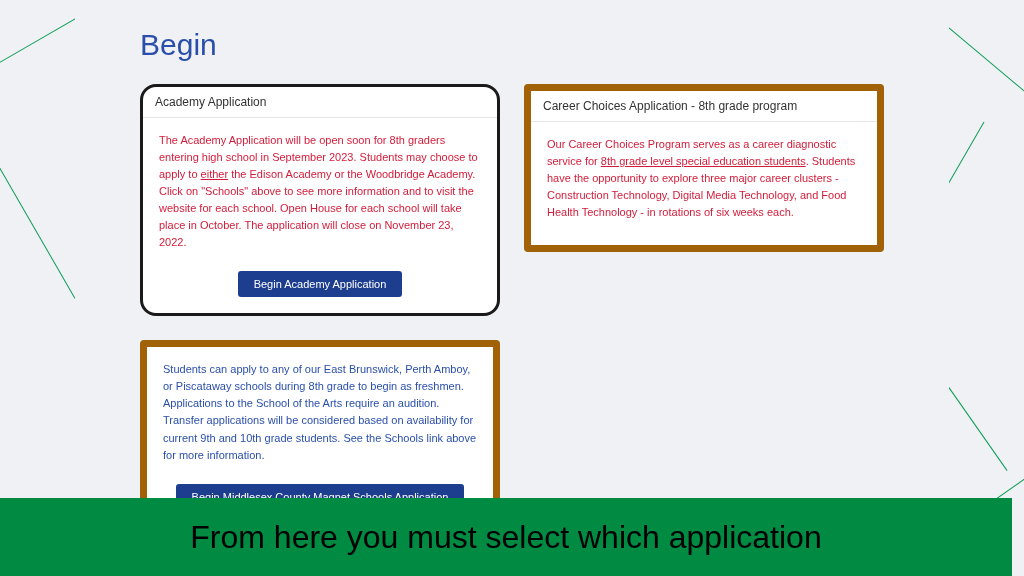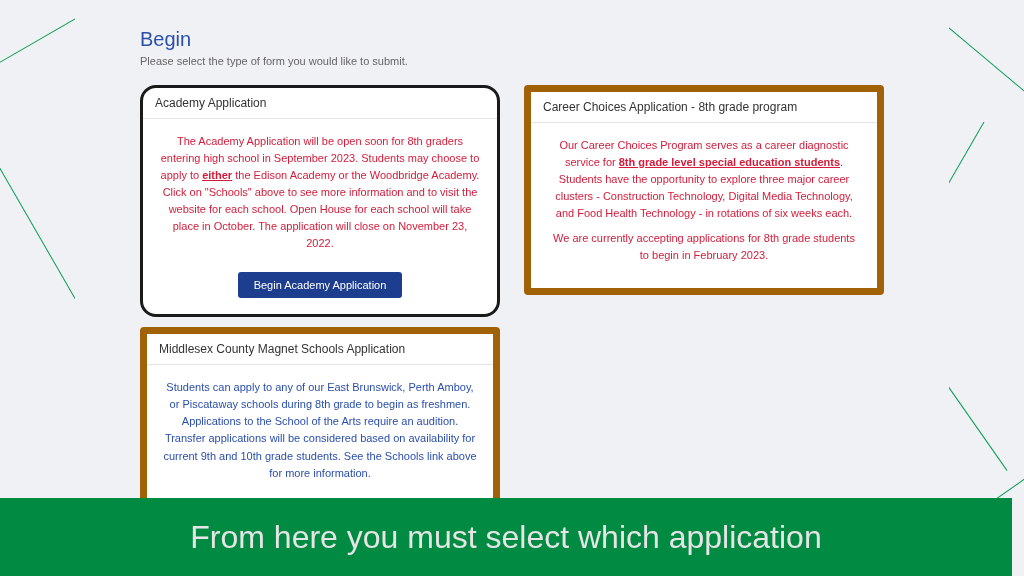--- a/index.html
+++ b/index.html
@@ -23,33 +23,33 @@
     top: 0;
     bottom: 0;
     background: #f0f1f5;
     padding: 0 0;
   }
   .header {
     padding: 28px 65px 6px 65px;
   }
   .page-title {
     color: #2a4fab;
-    font-size: 20px;
+    font-size: 30px;
     font-weight: 400;
     margin-bottom: 4px;
   }
   .page-subtitle {
     color: #666;
     font-size: 11px;
   }
   .cards-grid {
     padding: 12px 65px 0 65px;
     display: grid;
     grid-template-columns: 1fr 1fr;
-    gap: 10px 24px;
+    gap: 24px 24px;
     align-items: start;
   }
   .card {
     background: #fff;
     border: 7px solid #a16207;
     border-radius: 4px;
     position: relative;
   }
   .card.highlighted {
     border: 3px solid #1a1a1a;
@@ -62,45 +62,44 @@
     font-size: 12px;
     font-weight: 400;
   }
   .card-body {
     padding: 14px 16px 16px 16px;
     font-size: 11px;
     line-height: 1.55;
   }
   .card-body .desc {
     margin-bottom: 8px;
-    text-align: center;
   }
   .red { color: #d31c3a; }
   .blue { color: #2a4fab; }
-  .underline { text-decoration: underline; font-weight: bold; }
+  .underline { text-decoration: underline; }
   .card-actions {
     text-align: center;
     padding-top: 12px;
   }
   .btn {
     display: inline-block;
     background: #1d3d8f;
     color: #fff;
     font-size: 11px;
     padding: 7px 16px;
     border: none;
     border-radius: 3px;
     cursor: pointer;
   }
   .caption-bar {
     position: absolute;
     left: 0; right: 12px; bottom: 0;
     height: 78px;
     background: #008a42;
-    color: #e5e5e5;
+    color: #000000;
     display: flex;
     align-items: center;
     justify-content: center;
     font-size: 32px;
     font-weight: 400;
   }
   
   .gline {
     position: absolute;
     background: #0a9e53;
@@ -124,21 +123,20 @@
 <div class="gline gl2"></div>
 <div class="gline gl3"></div>
 <div class="gline gl4"></div>
 <div class="gline gl5"></div>
 <div class="gline gl6"></div>
 <div class="gline gl7"></div>
 
 <div class="content-area">
   <div class="header">
     <h1 class="page-title">Begin</h1>
-    <div class="page-subtitle">Please select the type of form you would like to submit.</div>
   </div>
 
   <div class="cards-grid">
 
     <div class="card highlighted">
       <div class="card-header">Academy Application</div>
       <div class="card-body">
         <div class="desc red">
           <span>The Academy Application will be open soon for 8th graders entering high school in September 2023.  Students may choose to apply to </span><span class="underline">either</span><span> the Edison Academy or the Woodbridge Academy.  Click on "Schools" above to see more information and to visit the website for each school.  Open House for each school will take place in October.  The application will close on November 23, 2022.</span>
         </div>
@@ -147,26 +145,24 @@
         </div>
       </div>
     </div>
 
     <div class="card">
       <div class="card-header">Career Choices Application - 8th grade program</div>
       <div class="card-body">
         <div class="desc red">
           <span>Our Career Choices Program serves as a career diagnostic service for </span><span class="underline">8th grade level special education students</span><span>. Students have the opportunity to explore three major career clusters - Construction Technology, Digital Media Technology, and Food Health Technology - in rotations of six weeks each.</span>
         </div>
-        <div class="desc red">We are currently accepting applications for 8th grade students to begin in February 2023.</div>
       </div>
     </div>
 
     <div class="card">
-      <div class="card-header">Middlesex County Magnet Schools Application</div>
       <div class="card-body">
         <div class="desc blue">Students can apply to any of our East Brunswick, Perth Amboy, or Piscataway schools during 8th grade to begin as freshmen.  Applications to the School of the Arts require an audition.  Transfer applications will be considered based on availability for current 9th and 10th grade students.  See the Schools link above for more information.</div>
         <div class="card-actions">
           <button class="btn">Begin Middlesex County Magnet Schools Application</button>
         </div>
       </div>
     </div>
 
   </div>
 </div>

